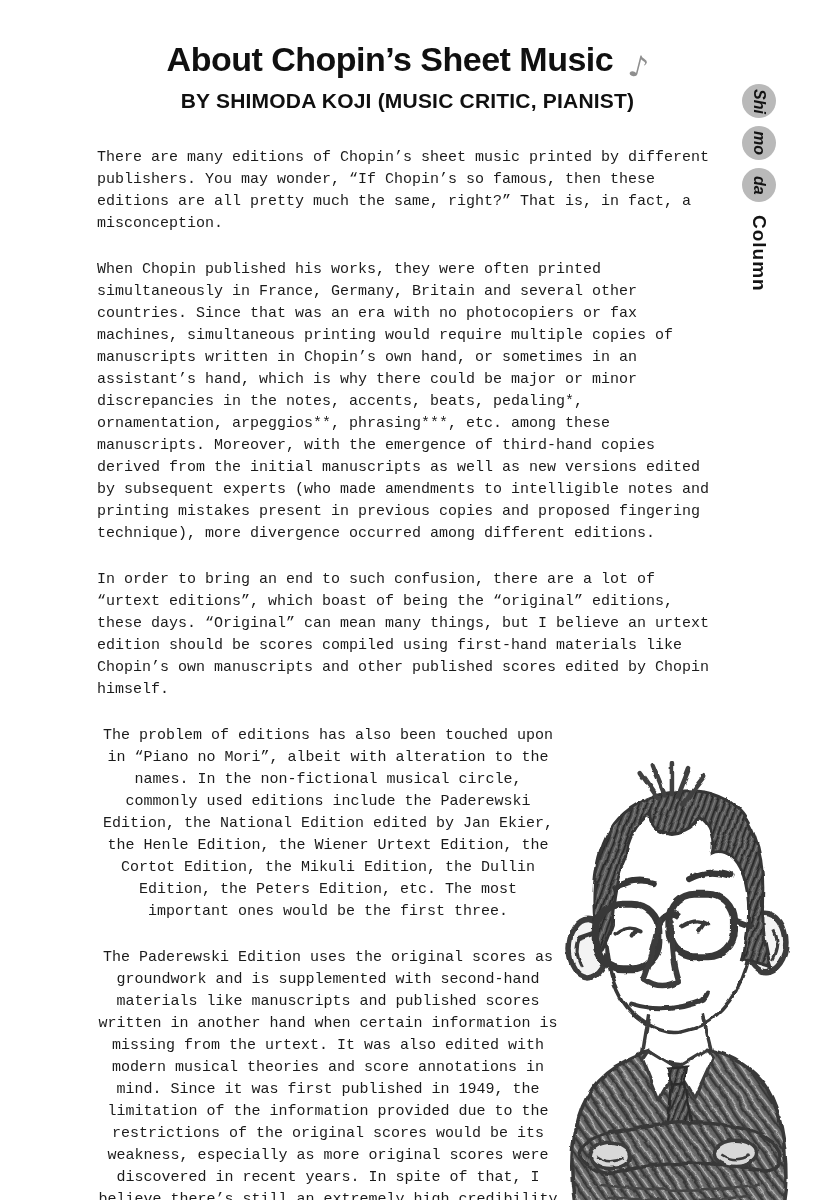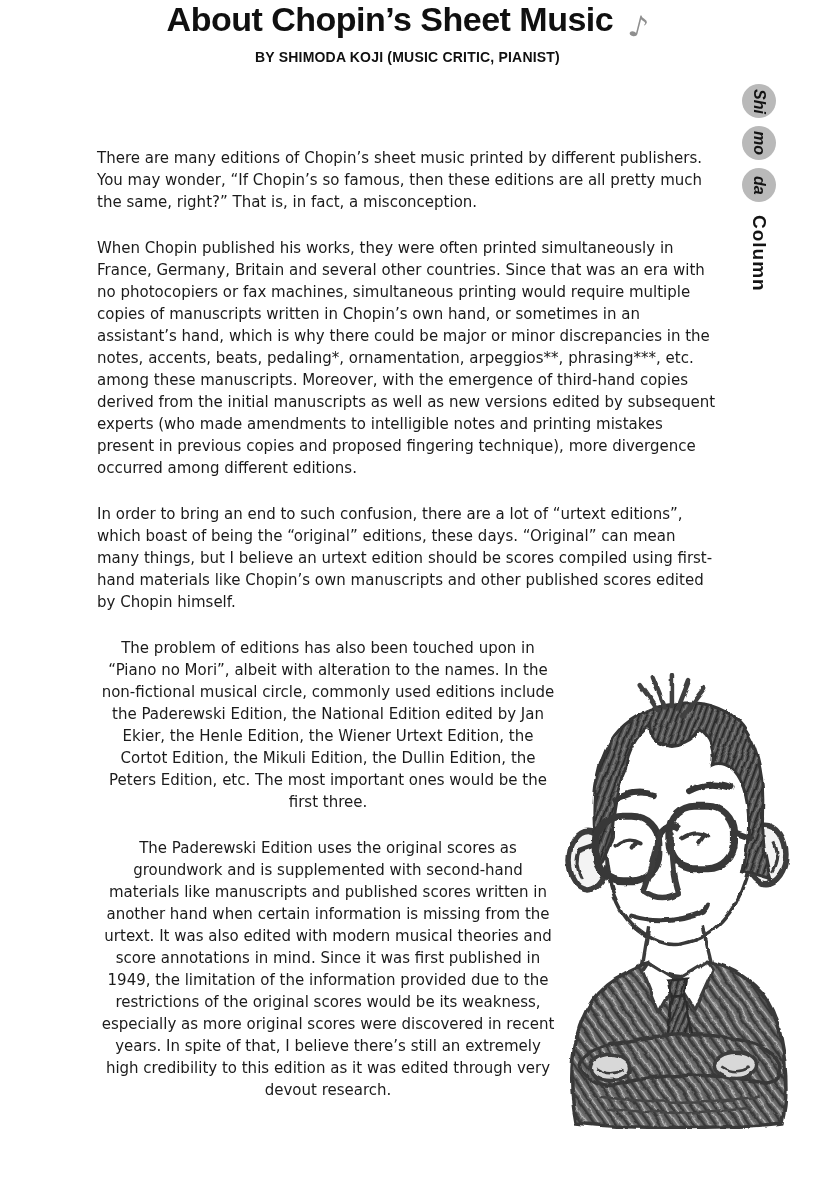--- a/index.html
+++ b/index.html
@@ -2,34 +2,34 @@
 <html><head>
 <meta charset="utf-8">
 <style>
   html,body { margin:0; padding:0; background:#ffffff; }
   .page {
     position:relative; width:815px; height:1200px; margin:0 auto;
     background:#ffffff; overflow:hidden;
     font-family:"DejaVu Sans", sans-serif; color:#1b1b1b;
   }
   
-  .masthead { text-align:center; }
+  .masthead { padding-top:40px; text-align:center; }
   .title-row { display:flex; justify-content:center; align-items:flex-start; gap:16px; margin:0; }
   .title-text {
     font-family:"Liberation Sans", sans-serif; font-weight:bold;
     font-size:34px; letter-spacing:-0.5px; color:#101010; line-height:1.15;
   }
   .note-icon {
     color:#8f8f8f; font-size:30px; line-height:1;
     transform:rotate(14deg); margin-top:12px;
   }
   .byline {
     margin-top:7px;
     font-family:"Liberation Sans", sans-serif; font-weight:bold;
-    font-size:14px; letter-spacing:0.2px; color:#101010;
+    font-size:21px; letter-spacing:0.2px; color:#101010;
   }
   
   .rail {
     position:absolute; left:740px; top:84px; width:38px;
     display:flex; flex-direction:column; align-items:center; gap:8px;
   }
   .badge {
     width:34px; height:34px; border-radius:50%;
     background:#b9b9b9;
     display:flex; align-items:center; justify-content:center;
@@ -42,21 +42,21 @@
   .rail-label {
     margin-top:5px; writing-mode:vertical-rl;
     font-family:"Liberation Sans", sans-serif; font-weight:bold;
     font-size:19px; letter-spacing:1px; color:#131313;
   }
   
   .article {
     position:absolute; left:97px; top:147px; width:620px;
     font-size:15px; line-height:22px;
   }
-  .article p { margin:0 0 24px 0; }
+  .article p { margin:0 0 24px 0;font-family:Liberation Mono, monospace; }
   .wrap-row { position:relative; }
   .narrow { width:462px;text-align:center; }
   .portrait {
     position:absolute; left:463px; top:36px; width:240px; height:456px; margin:0;
   }
   .portrait svg { display:block; width:100%; height:100%; }
 </style>
 </head>
 <body>
 

